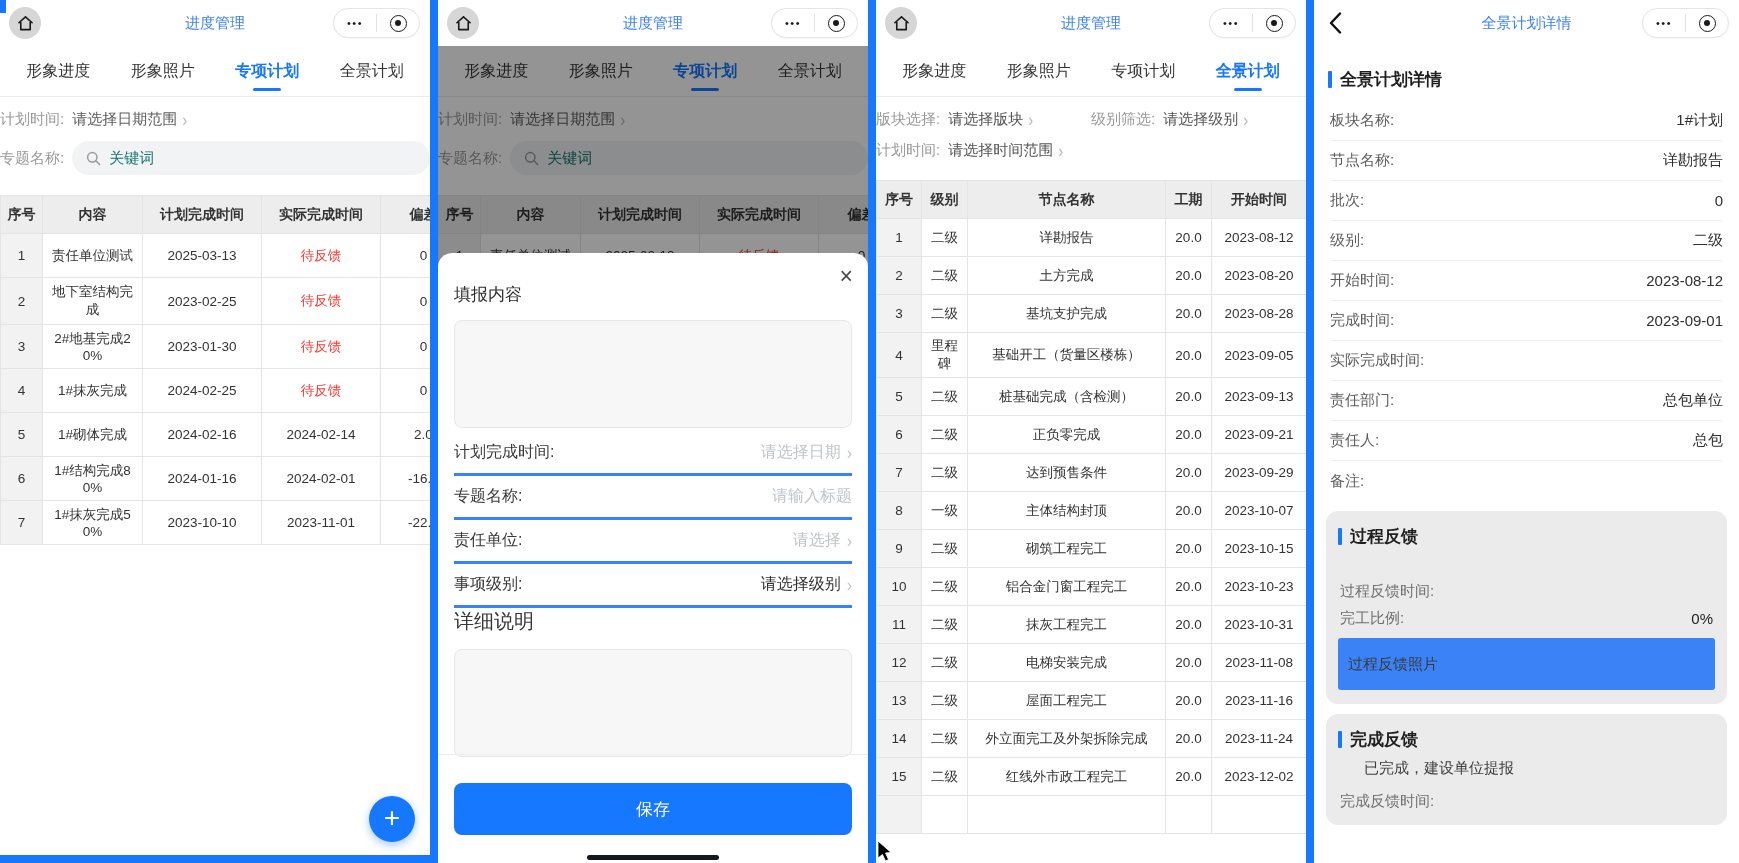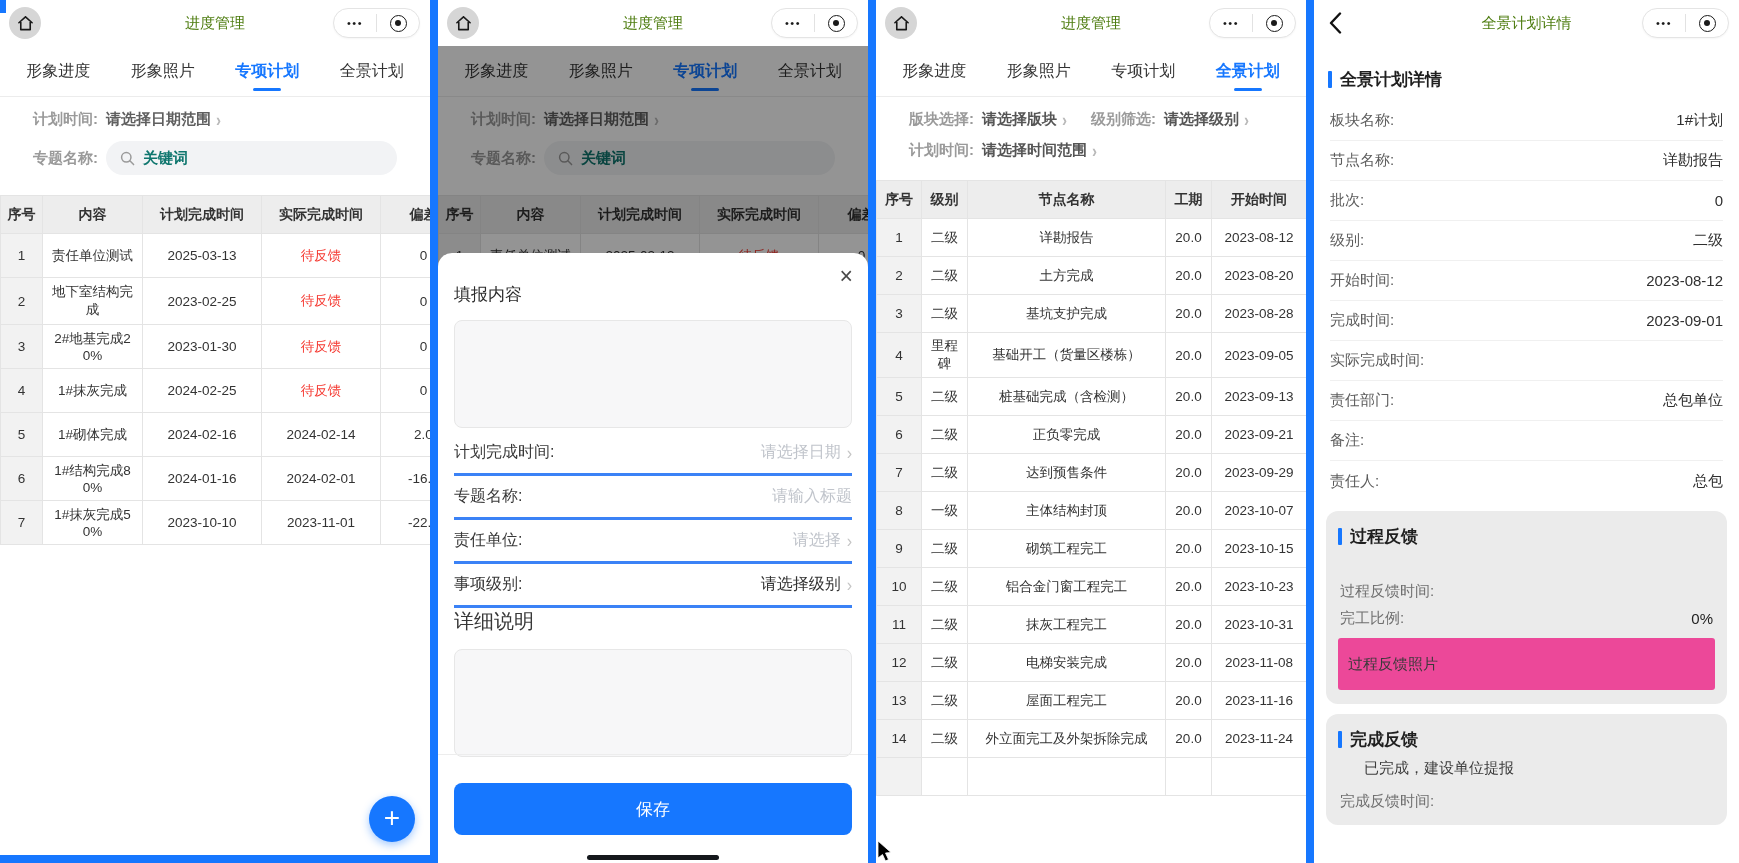--- a/index.html
+++ b/index.html
@@ -10,38 +10,38 @@
   .screen { position:relative; background:#fff; height:863px; overflow:hidden; flex:0 0 auto; }
   .s1,.s2,.s3 { width:430px; }
   .s4 { width:425px; }
   .s1 { height:855px; }
   .corner-chip { position:absolute; left:0; top:0; width:6px; height:13px; background:#1677ff; z-index:5; }
 
   
   .titlebar { position:relative; height:46px; background:#fff; display:flex; align-items:center; justify-content:center; }
   .home-btn { position:absolute; left:9px; top:7px; width:32px; height:32px; border-radius:50%; background:#d6d6d6; display:flex; align-items:center; justify-content:center; }
   .home-btn svg { width:17px; height:17px; }
-  .bar-title { font-size:15px; color:#4d7c0f; }
+  .bar-title { font-size:15px; color:#3b82f6; }
   .capsule { position:absolute; right:10px; top:8px; width:87px; height:30px; border:1px solid #e4e4e4; border-radius:15px; background:#fff; display:flex; align-items:center; box-shadow:0 1px 2px rgba(0,0,0,.04); }
   .capsule .dots { flex:1; text-align:center; font-size:11px; letter-spacing:1.5px; color:#1a1a1a; line-height:30px; }
   .capsule .cap-div { width:1px; height:18px; background:#e2e2e2; }
   .cap-record { flex:1; display:flex; align-items:center; justify-content:center; }
   .cap-record i { display:block; width:17px; height:17px; border:1.6px solid #1a1a1a; border-radius:50%; position:relative; }
   .cap-record i::after { content:""; position:absolute; left:50%; top:50%; width:6px; height:6px; margin:-3px 0 0 -3px; border-radius:50%; background:#1a1a1a; }
   .back-btn { position:absolute; left:6px; top:8px; width:30px; height:30px; display:flex; align-items:center; justify-content:center; }
   .back-btn svg { width:13px; height:22px; }
 
   
   .tabs { height:51px; background:#fff; border-bottom:1px solid #ececec; display:flex; align-items:center; justify-content:space-around; padding:0 6px; }
   .tab { position:relative; font-size:16px; color:#333; padding:13px 2px; }
   .tab.active { color:#1677ff; font-weight:bold; }
   .tab.active::after { content:""; position:absolute; left:50%; bottom:4px; width:28px; height:3px; margin-left:-14px; border-radius:2px; background:#1677ff; }
 
   
-  .filters { background:#fff; padding:13px 33px 14px;font-weight:bold; }
+  .filters { background:#fff; padding:13px 0 14px; }
   .filter-line { display:flex; align-items:center; margin-bottom:12px; }
   .filter-line:last-child { margin-bottom:0; }
   .f-lab { font-size:15px; color:#9a9a9a; margin-right:8px; white-space:nowrap; }
   .f-val { font-size:15px; color:#5f5f5f; white-space:nowrap; }
   .f-arrow { font-size:15px; color:#b9b9b9; margin-left:5px; transform:scaleY(1.25); }
   .search-pill { flex:1; height:34px; background:#f2f3f5; border-radius:18px; display:flex; align-items:center; padding:0 14px; }
   .search-pill svg { width:15px; height:15px; margin-right:8px; }
   .search-ph { font-size:15px; color:#0f766e; }
   .filters3 .half { width:50%; display:flex; align-items:center; }
   .filters3 .f-val { color:#555; }
@@ -95,21 +95,21 @@
   .d-fields { padding:0 2px; }
   .d-row { display:flex; align-items:center; height:40px; margin:0 14px; border-bottom:1px solid #f0f0f0; }
   .d-row:last-child { border-bottom:none; }
   .d-lab { font-size:15px; color:#5c5c5c; flex:1; }
   .d-val { font-size:15px; color:#2f2f2f;text-align:right; }
   .card { background:#ebebeb; border-radius:12px; margin:10px 12px; padding:12px 12px 14px; position:relative; }
   .card .sec-head { margin:2px 0 8px; }
   .c-row { display:flex; align-items:center; margin:8px 2px 0;justify-content:flex-end; }
   .c-lab { font-size:15px; color:#6f6f6f; flex:1; }
   .c-val { font-size:15px; color:#222; }
-  .photo-box { margin-top:10px; background:#ec4899; border-radius:3px; height:52px; display:flex; align-items:center; padding:17px 10px; }
+  .photo-box { margin-top:10px; background:#3b82f6; border-radius:3px; height:52px; display:flex; align-items:center; padding:17px 10px; }
   .photo-box span { font-size:15px; color:#3a3a3a; }
   .c-status { margin:4px 0 14px 26px; font-size:15px; color:#3c3c3c; }
   .spacer18 { height:18px; }
 
   .cursor-pointer { position:absolute; left:1px; bottom:0; z-index:6; }
 </style>
 </head>
 <body>
 
 <div class="stage">
@@ -510,20 +510,27 @@
               <td>2023-11-16</td>
             </tr>
             <tr>
               <td>14</td>
               <td>二级</td>
               <td>外立面完工及外架拆除完成</td>
               <td>20.0</td>
               <td>2023-11-24</td>
             </tr>
             <tr>
+              <td>15</td>
+              <td>二级</td>
+              <td>红线外市政工程完工</td>
+              <td>20.0</td>
+              <td>2023-12-02</td>
+            </tr>
+            <tr>
               <td></td>
               <td></td>
               <td></td>
               <td></td>
               <td></td>
             </tr>
           </tbody>
       </table>
     </div>
     <svg class="cursor-pointer" width="16" height="22" viewBox="0 0 16 22">
@@ -580,26 +587,26 @@
         </div>
         <div class="d-row">
           <span class="d-lab">实际完成时间:</span>
           <span class="d-val"></span>
         </div>
         <div class="d-row">
           <span class="d-lab">责任部门:</span>
           <span class="d-val">总包单位</span>
         </div>
         <div class="d-row">
+          <span class="d-lab">责任人:</span>
+          <span class="d-val">总包</span>
+        </div>
+        <div class="d-row">
           <span class="d-lab">备注:</span>
           <span class="d-val"></span>
-        </div>
-        <div class="d-row">
-          <span class="d-lab">责任人:</span>
-          <span class="d-val">总包</span>
         </div>
       </div>
     <div class="card">
       <div class="sec-head">
         <div class="sec-bar"></div>
         <div class="sec-title">过程反馈</div>
       </div>
       <div class="spacer18"></div>
       <div class="c-row">
         <span class="c-lab">过程反馈时间:</span>

